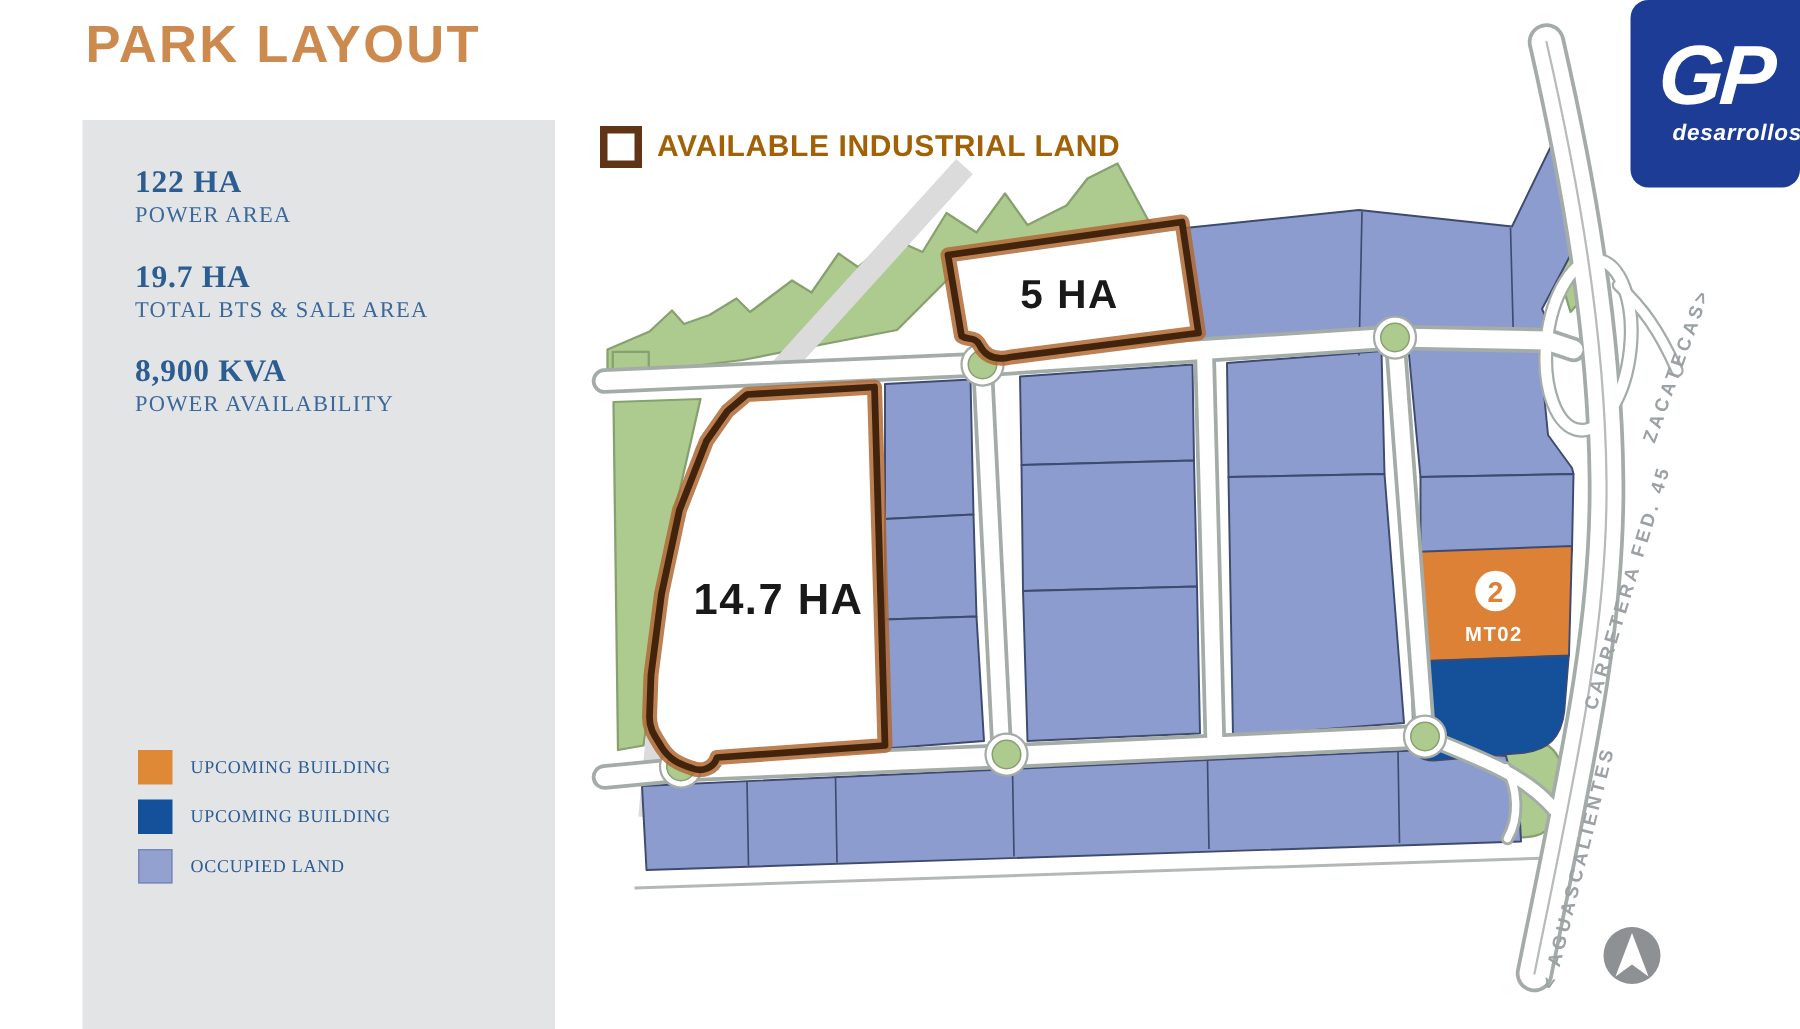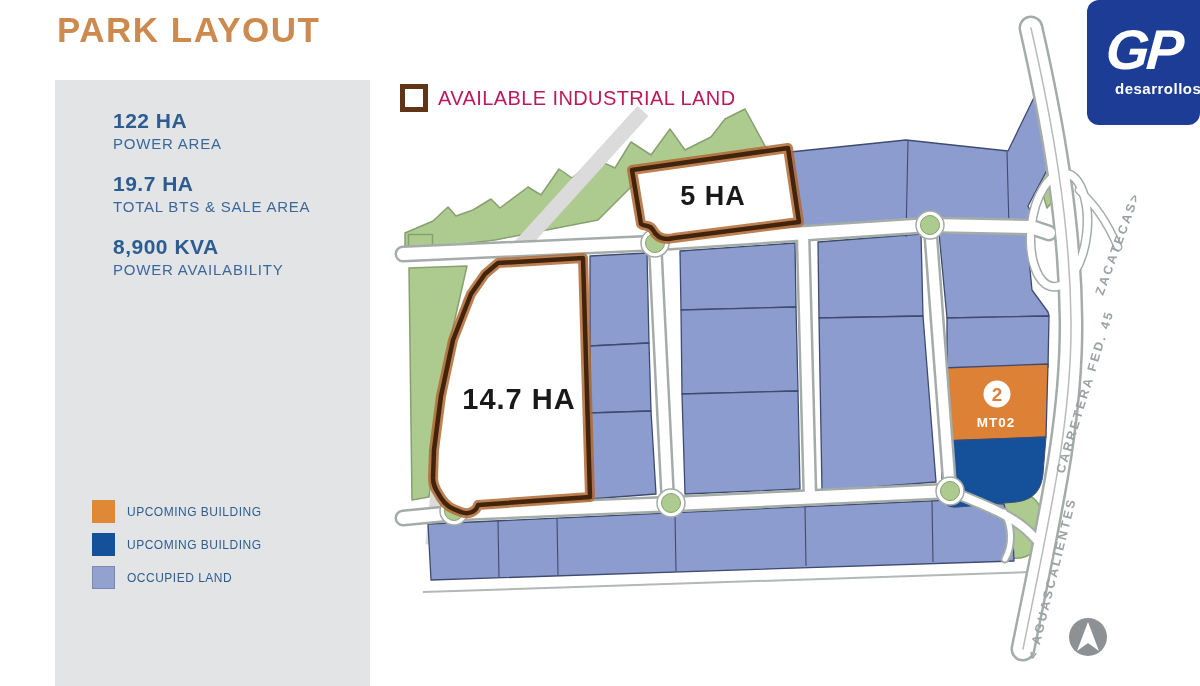--- a/index.html
+++ b/index.html
@@ -12,21 +12,21 @@
 
   
   .page-title{
     position:absolute;left:57px;top:10px;
     font-size:35px;font-weight:bold;color:#CD8A4F;letter-spacing:1.5px;text-align:center;
   }
 
   
   .sidebar{
     position:absolute;left:55px;top:80px;width:315px;height:606px;
-    background:#E3E4E6;box-sizing:border-box;padding:28px 20px 0 58px;
+    background:#E3E4E6;box-sizing:border-box;padding:28px 20px 0 35px;font-family:Liberation Serif, serif;
   }
   .stat{margin-bottom:17px;}
   .stat-value{
     font-size:21px;font-weight:bold;color:#2C5D92;letter-spacing:.5px;line-height:26px;
   }
   .stat-value sup{font-size:13px;}
   .stat-label{
     font-size:15px;color:#3A689B;letter-spacing:.8px;line-height:20px;
   }
   .legend{position:absolute;left:37px;top:420px;}
@@ -38,35 +38,35 @@
   .legend-label{font-size:12px;color:#2C5D92;letter-spacing:.5px;}
 
   
   .map-header{
     position:absolute;left:400px;top:84px;display:flex;align-items:center;
   }
   .map-header .avail-swatch{
     width:18px;height:18px;background:#fff;border:5px solid #5F3417;margin-right:10px;
   }
   .map-header .avail-label{
-    font-size:20px;font-weight:normal;color:#be185d;letter-spacing:.4px;
+    font-size:20px;font-weight:bold;color:#a16207;letter-spacing:.4px;
   }
 
   
   .logo{
     position:absolute;left:1087px;top:0;width:113px;height:125px;
     background:#1C3C96;border-radius:12px;border-top-right-radius:0;
     color:#fff;text-align:center;box-sizing:border-box;padding-top:22px;
   }
   .logo-brand{
     font-size:56px;font-weight:bold;font-style:italic;line-height:56px;
     letter-spacing:-3px;transform:skewX(-4deg);
   }
   .logo-sub{
-    font-size:15px;font-weight:bold;letter-spacing:.5px;margin-top:2px;margin-left:28px;
+    font-size:15px;font-style:italic;font-weight:bold;letter-spacing:.5px;margin-top:2px;margin-left:28px;
   }
   .logo-sub sup{font-size:8px;}
   text{font-family:"Liberation Sans", sans-serif;}
 </style>
 </head>
 <body>
 
 <svg class="map-svg" width="1200" height="686" viewBox="0 0 1200 686">
 
   <g fill="#AECB8F" stroke="#87A06F" stroke-width="1.5" stroke-linejoin="round">

